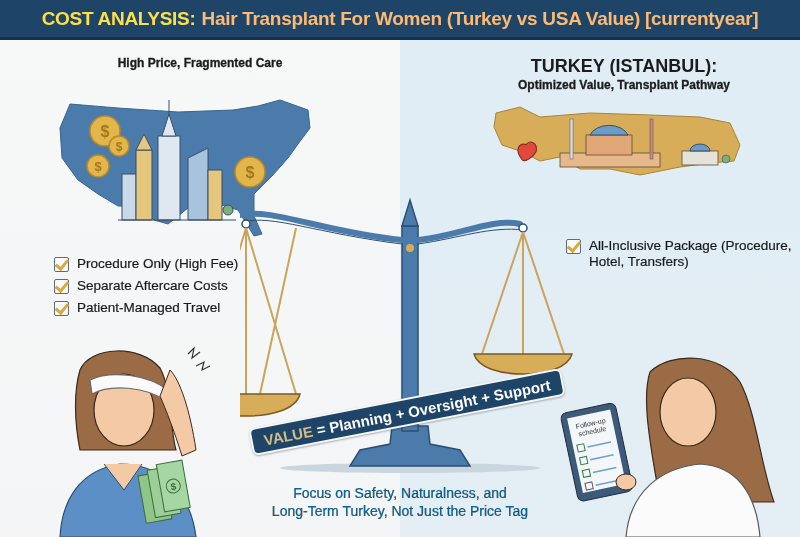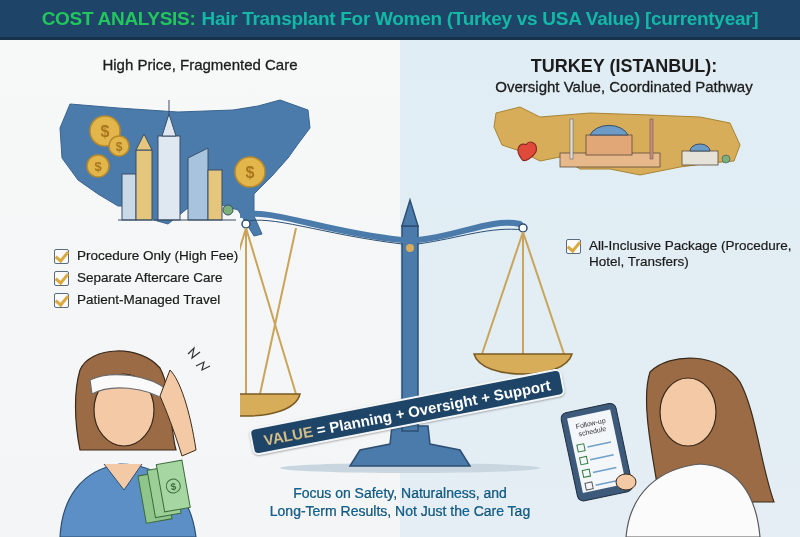--- a/index.html
+++ b/index.html
@@ -1,32 +1,32 @@
 <!DOCTYPE html>
 <html><head>
 <meta charset="utf-8">
 <style>
   * { box-sizing: border-box; margin: 0; padding: 0; }
   body { width: 800px; height: 537px; overflow: hidden; font-family: "Liberation Sans", "DejaVu Sans", sans-serif; background: #f6f8f9; position: relative; }
   .header { position: absolute; left: 0; top: 0; width: 800px; height: 40px; background: #1e4567; border-bottom: 3px solid #16324b; display: flex; align-items: center; justify-content: center; font-weight: bold; font-size: 19px; letter-spacing: -0.3px; }
-  .header .accent { color: #22c55e; margin-right: 6px; }
-  .header .rest { color: #14b8a6; }
+  .header .accent { color: #fde047; margin-right: 6px; }
+  .header .rest { color: #fdba74; }
   .left-bg { position: absolute; left: 0; top: 40px; width: 400px; height: 497px; background: linear-gradient(180deg, #f7f8f8 0%, #f3f5f6 100%); }
   .right-bg { position: absolute; left: 400px; top: 40px; width: 400px; height: 497px; background: linear-gradient(180deg, #e0edf4 0%, #e4eef4 100%); }
   .col-title { position: absolute; text-align: center; color: #1c1c1c; font-weight: bold; line-height: 1.2; }
   .col-title .l1 { font-size: 18px; }
-  .col-title .l2 { font-size: 15px; font-weight: normal; -webkit-text-stroke: 0.3px #1c1c1c; }
+  .col-title .l2 { font-size: 12px; font-weight: bold; -webkit-text-stroke: 0.3px #1c1c1c; }
   .usa-title { left: 60px; top: 56px; width: 280px; }
   .tr-title { left: 464px; top: 56px; width: 320px; }
   .list { position: absolute; list-style: none; }
   .list li { display: flex; align-items: flex-start; font-size: 13.5px; color: #1a1a1a; line-height: 16px; margin-bottom: 6px; }
   .list li .txt { -webkit-text-stroke: 0.2px #1a1a1a; }
   .chk { width: 15px; height: 15px; border: 1.5px solid #5b6c7d; border-radius: 2px; margin-right: 8px; flex: 0 0 auto; position: relative; background: #fafafa; margin-top: 1px; }
   .chk::after { content: ""; position: absolute; left: 3px; top: -1px; width: 5px; height: 10px; border-right: 3px solid #d9a93e; border-bottom: 3px solid #d9a93e; transform: rotate(40deg); }
-  .usa-list { left: 54px; top: 248px; width: 210px; }
+  .usa-list { left: 54px; top: 256px; width: 210px; }
   .tr-list { left: 566px; top: 238px; width: 230px; }
   .tr-list li { margin-bottom: 6px; }
   .footer-text { position: absolute; left: 240px; top: 484px; width: 320px; text-align: center; font-size: 14px; color: #0369a1; line-height: 18px; -webkit-text-stroke: 0.2px #1a1a1a; }
   .value-banner { position: absolute; left: 248px; top: 398px; width: 318px; height: 28px; background: #1e4567; border: 2px solid #f4f6f7; border-radius: 6px; transform: rotate(-11deg); transform-origin: center; display: flex; align-items: center; justify-content: center; font-weight: bold; font-size: 15px; color: #fff; white-space: nowrap; box-shadow: 0 1px 2px rgba(0,0,0,.3); }
   .value-banner .v { color: #d4bd86; margin-right: 4px; }
   svg { position: absolute; }
 </style>
 </head>
 <body>
 
@@ -37,21 +37,21 @@
   <span class="accent">COST ANALYSIS:</span>
   <span class="rest">Hair Transplant For Women (Turkey vs USA Value) [currentyear]</span>
 </div>
 
 <div class="col-title usa-title">
   <div class="l2">High Price, Fragmented Care</div>
 </div>
 
 <div class="col-title tr-title">
   <div class="l1">TURKEY (ISTANBUL):</div>
-  <div class="l2">Oversight Value, Coordinated Pathway</div>
+  <div class="l2">Optimized Value, Transplant Pathway</div>
 </div>
 
 <svg style="left:58px;top:98px;" width="260" height="140" viewBox="0 0 260 140">
   <path d="M12,6 L60,10 L120,14 L175,12 L200,8 L222,2 L250,12 L252,30 L240,46 L230,60 L214,78 L196,96 L196,118 L204,136 L196,138 L180,112 L160,106 L130,110 L110,126 L96,122 L82,108 L60,108 L40,96 L20,82 L4,60 L2,30 Z" fill="#4a7bab" stroke="#3a6590" stroke-width="1"></path>
   <circle cx="47" cy="33" r="15" fill="#e3b64b" stroke="#b88a2a" stroke-width="1.5"></circle>
   <text x="47" y="39" font-size="16" text-anchor="middle" fill="#a7771f" font-family="Liberation Sans, sans-serif" font-weight="bold">$</text>
   <circle cx="61" cy="48" r="10" fill="#e3b64b" stroke="#b88a2a" stroke-width="1.5"></circle>
   <text x="61" y="53" font-size="12" text-anchor="middle" fill="#a7771f" font-family="Liberation Sans, sans-serif" font-weight="bold">$</text>
   <circle cx="40" cy="68" r="11" fill="#e3b64b" stroke="#b88a2a" stroke-width="1.5"></circle>
   <text x="40" y="73" font-size="13" text-anchor="middle" fill="#a7771f" font-family="Liberation Sans, sans-serif" font-weight="bold">$</text>
@@ -82,21 +82,21 @@
   <circle cx="236" cy="54" r="4" fill="#7cb07a" stroke="#3a4e66" stroke-width="0.6"></circle>
 </svg>
 
 <ul class="list usa-list">
   <li>
       <span class="chk"></span>
       <span class="txt">Procedure Only (High Fee)</span>
     </li>
   <li>
       <span class="chk"></span>
-      <span class="txt">Separate Aftercare Care</span>
+      <span class="txt">Separate Aftercare Costs</span>
     </li>
   <li>
       <span class="chk"></span>
       <span class="txt">Patient-Managed Travel</span>
     </li>
 </ul>
 
 <ul class="list tr-list">
   <li>
       <span class="chk"></span>
@@ -166,14 +166,14 @@
     <line x1="20" y1="38" x2="44" y2="38" stroke="#6ea0c9" stroke-width="1.5"></line>
     <line x1="20" y1="51" x2="44" y2="51" stroke="#6ea0c9" stroke-width="1.5"></line>
     <line x1="20" y1="64" x2="44" y2="64" stroke="#6ea0c9" stroke-width="1.5"></line>
     <line x1="20" y1="77" x2="44" y2="77" stroke="#6ea0c9" stroke-width="1.5"></line>
   </g>
   <ellipse cx="66" cy="130" rx="10" ry="8" fill="#f3c9a6" stroke="#3a2a1a"></ellipse>
 </svg>
 
 <div class="footer-text">
   <div>Focus on Safety, Naturalness, and</div>
-  <div>Long-Term Results, Not Just the Care Tag</div>
+  <div>Long-Term Turkey, Not Just the Price Tag</div>
 </div>
 
 </body></html>

